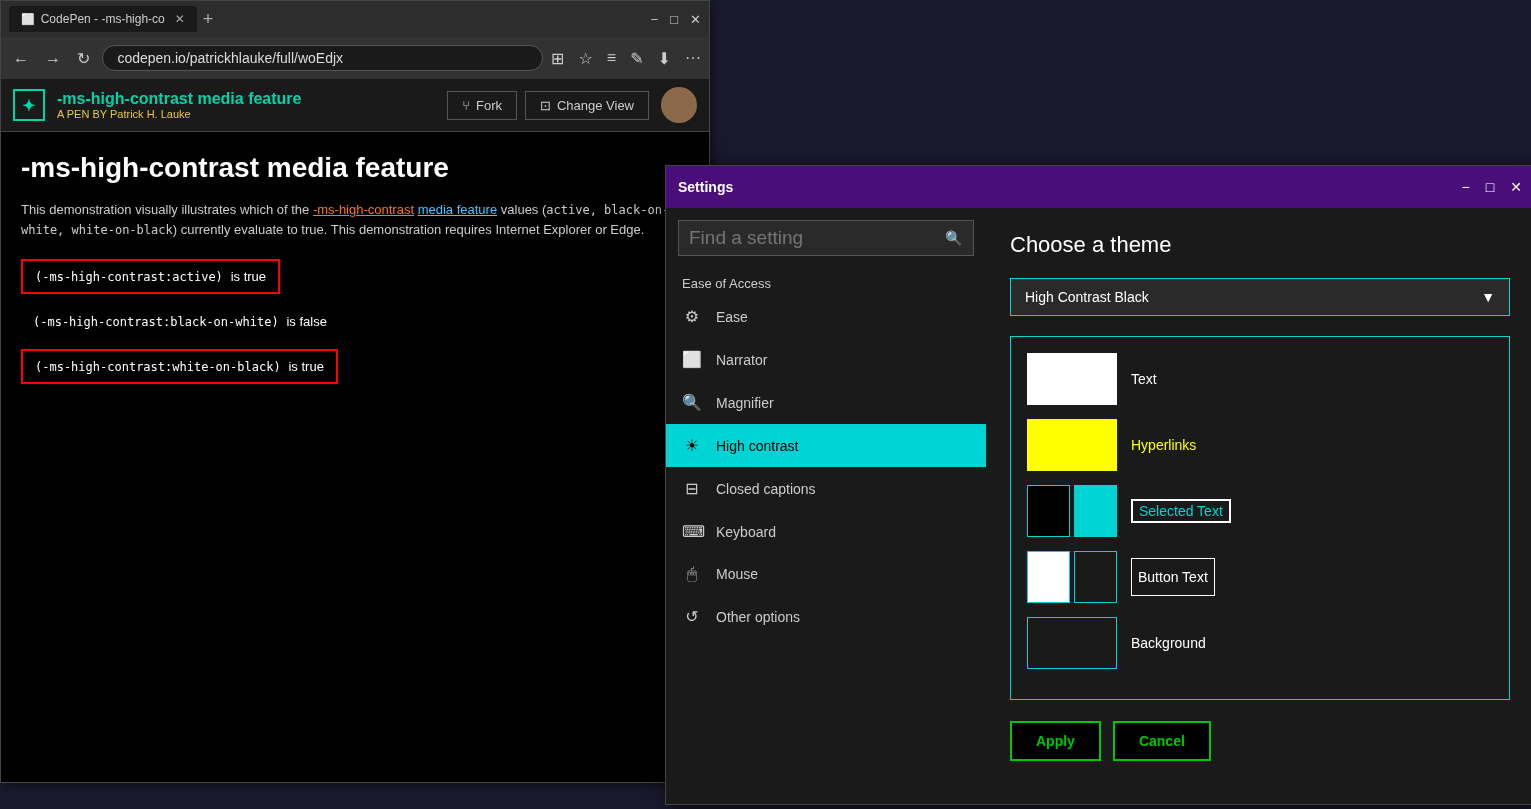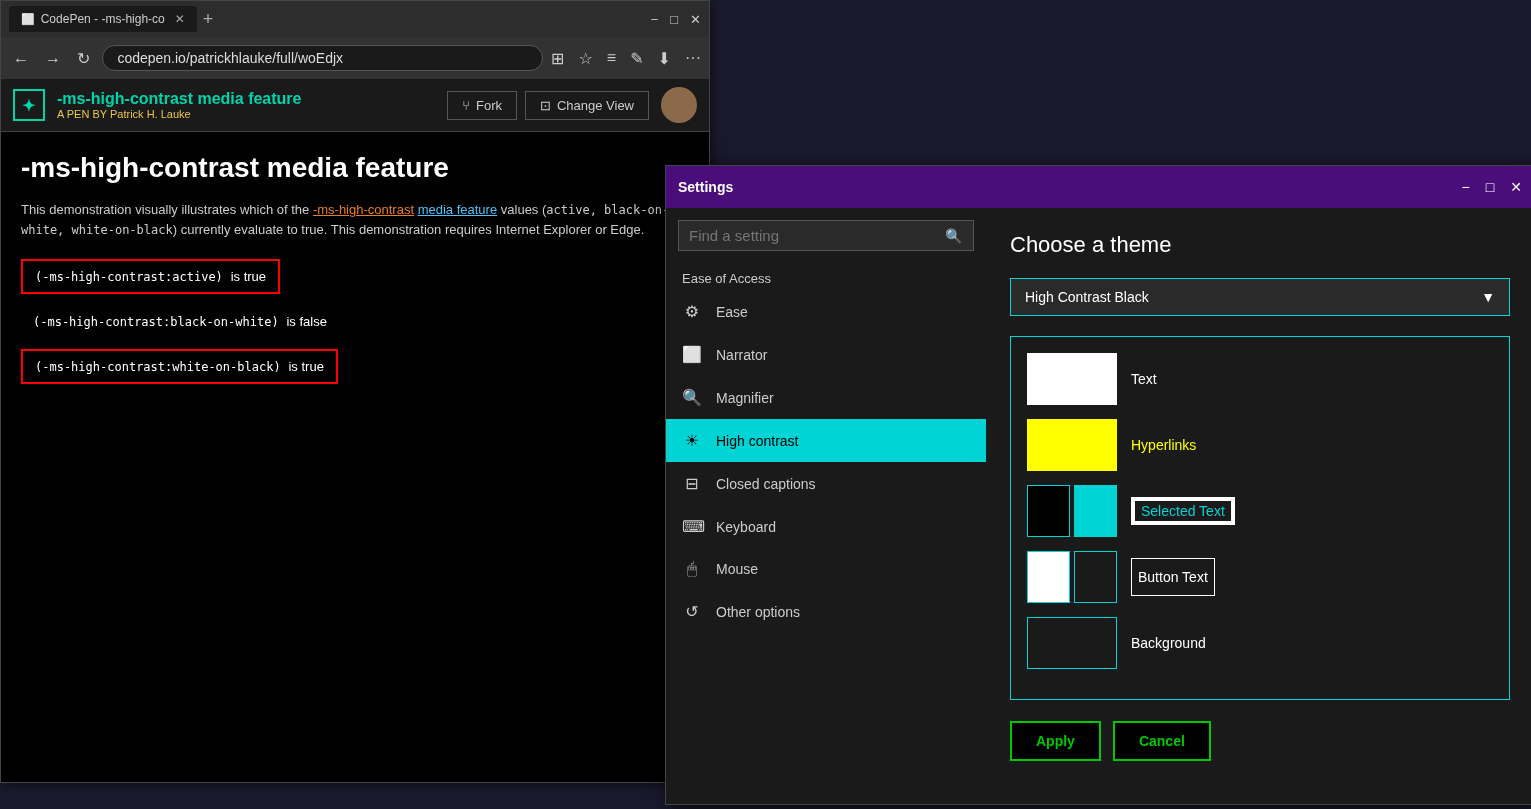--- a/index.html
+++ b/index.html
@@ -263,21 +263,21 @@
       border: 1px solid #555;
       margin: 12px;
       display: flex;
       align-items: center;
       padding: 6px 10px;
     }
     .search-input {
       background: transparent;
       border: none;
       color: #5eead4;
-      font-size: 15px;
+      font-size: 19px;
       flex: 1;
       outline: none;
     }
     .search-icon-span {
       color: #aaa;
       font-size: 14px;
     }
     .section-label {
       color: #ccc;
       font-size: 13px;
@@ -384,21 +384,21 @@
       border: 1px solid #00d4d4;
     }
     .color-label {
       font-size: 14px;
     }
     .color-label.white { color: #fff; }
     .color-label.yellow { color: #ffff00; }
     .color-label.green { color: #00c800; }
     .color-label.selected {
       background: #1a1a1a;
-      border: 4px solid #ffffff;
+      border: 2px solid #ffffff;
       padding: 2px 6px;
       color: #00d4d4;
     }
     .color-label.button {
       border: 1px solid #fff;
       padding: 10px 6px;
       color: #fff;
     }
     .action-buttons {
       display: flex;

